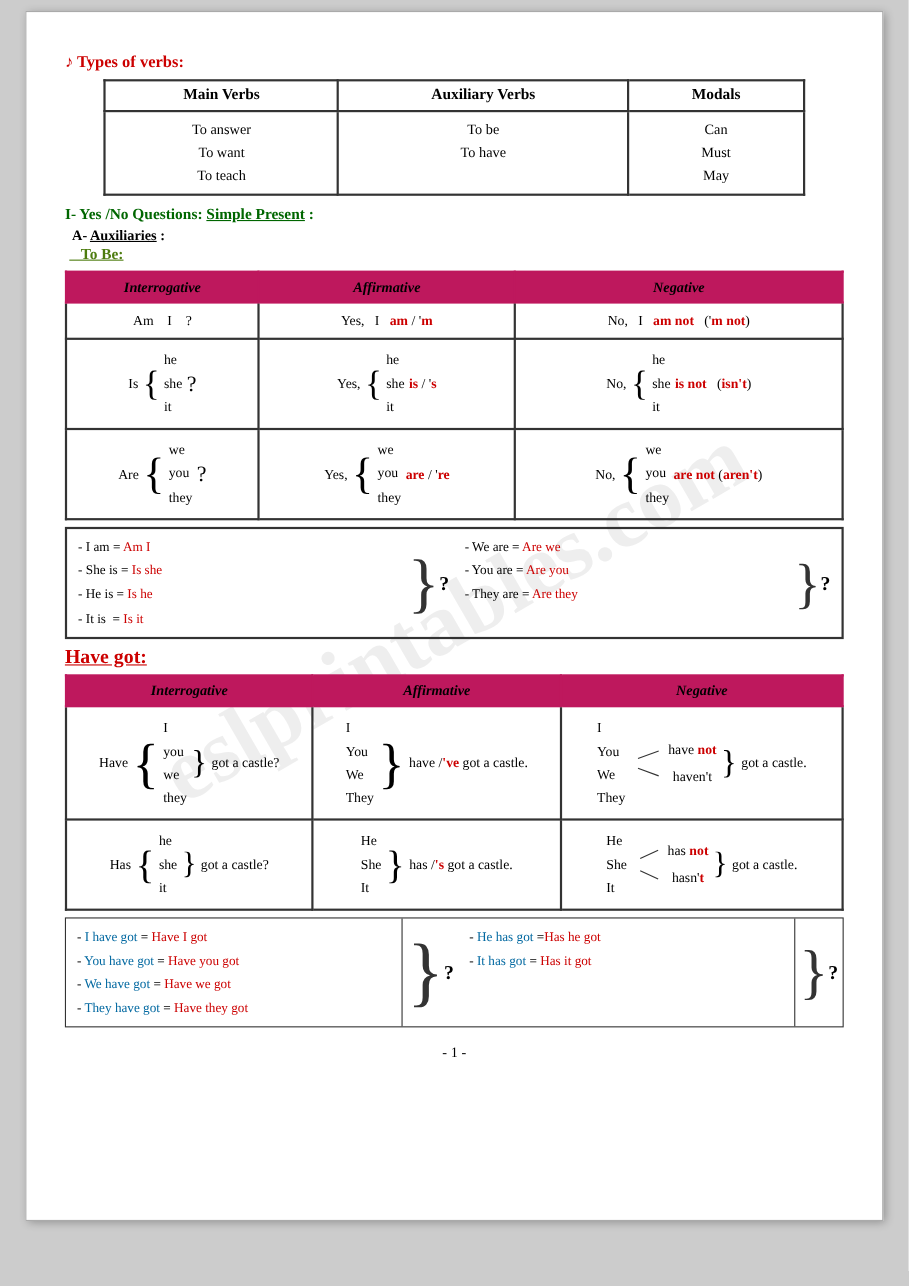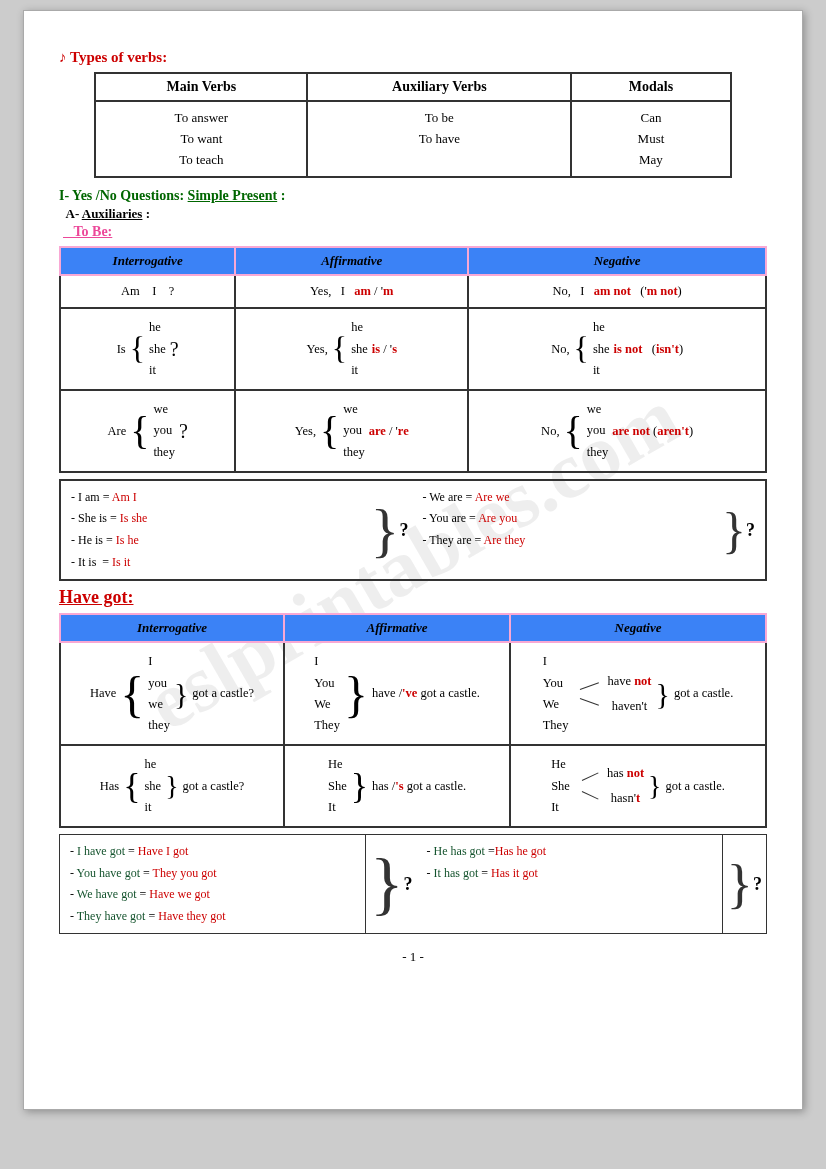--- a/index.html
+++ b/index.html
@@ -90,50 +90,50 @@
       font-weight: bold;
     }
     .yes-no-heading .green { color: #006600; }
     .yes-no-heading .underline { text-decoration: underline; }
     .sub-heading {
       font-size: 13px;
       margin: 2px 0;
     }
     .sub-heading .bold { font-weight: bold; }
     .tobe-heading {
-      color: #ec4899;
+      color: #4d7c0f;
       font-weight: bold;
       text-decoration: underline;
       font-size: 14px;
       margin: 2px 0 6px 4px;
     }
     
     .grammar-table {
       width: 100%;
       border-collapse: collapse;
       border: 2px solid #333;
       margin-bottom: 6px;
       font-size: 12.5px;
     }
     .grammar-table th {
-      border: 2px solid #f9a8d4;
+      border: 2px solid #be185d;
       padding: 5px 8px;
       text-align: center;
       font-weight: bold;
       font-size: 13px;
-      background: #3b82f6;
+      background: #be185d;
     }
     .grammar-table td {
       border: 2px solid #333;
       padding: 8px 10px;
       text-align: center;
       vertical-align: middle;
     }
     .red { color: #cc0000; }
-    .green-text { color: #14532d; }
+    .green-text { color: #0369a1; }
     .bold { font-weight: bold; }
     .red-bold { color: #cc0000; font-weight: bold; }
     
     .notes-box {
       border: 2px solid #333;
       padding: 6px 10px;
       margin-bottom: 6px;
       display: flex;
       gap: 10px;
     }
@@ -426,21 +426,21 @@
             <span>got a castle.</span>
           </div>
         </td>
       </tr>
     </tbody>
       </table>
 
     <div class="small-notes-box">
       <div class="small-notes-col">
         <div>- <span class="green-text">I have got</span>  = <span class="red">Have I got</span></div>
-        <div>- <span class="green-text">You have got</span> = <span class="red">They you got</span></div>
+        <div>- <span class="green-text">You have got</span> = <span class="red">Have you got</span></div>
         <div>- <span class="green-text">We have got</span>  = <span class="red">Have we got</span></div>
         <div>- <span class="green-text">They have got</span> = <span class="red">Have they got</span></div>
       </div>
       <div style="display:flex; align-items:center; padding: 0 4px;">
         <span style="font-size:70px; font-weight:100; line-height:0.8; color:#333;">}</span>
         <span style="font-size:18px; font-weight:bold;">?</span>
       </div>
       <div class="small-notes-col">
         <div>- <span class="green-text">He has got</span>  =<span class="red">Has he got</span></div>
         <div>- <span class="green-text">It has got</span>  = <span class="red">Has it got</span></div>

